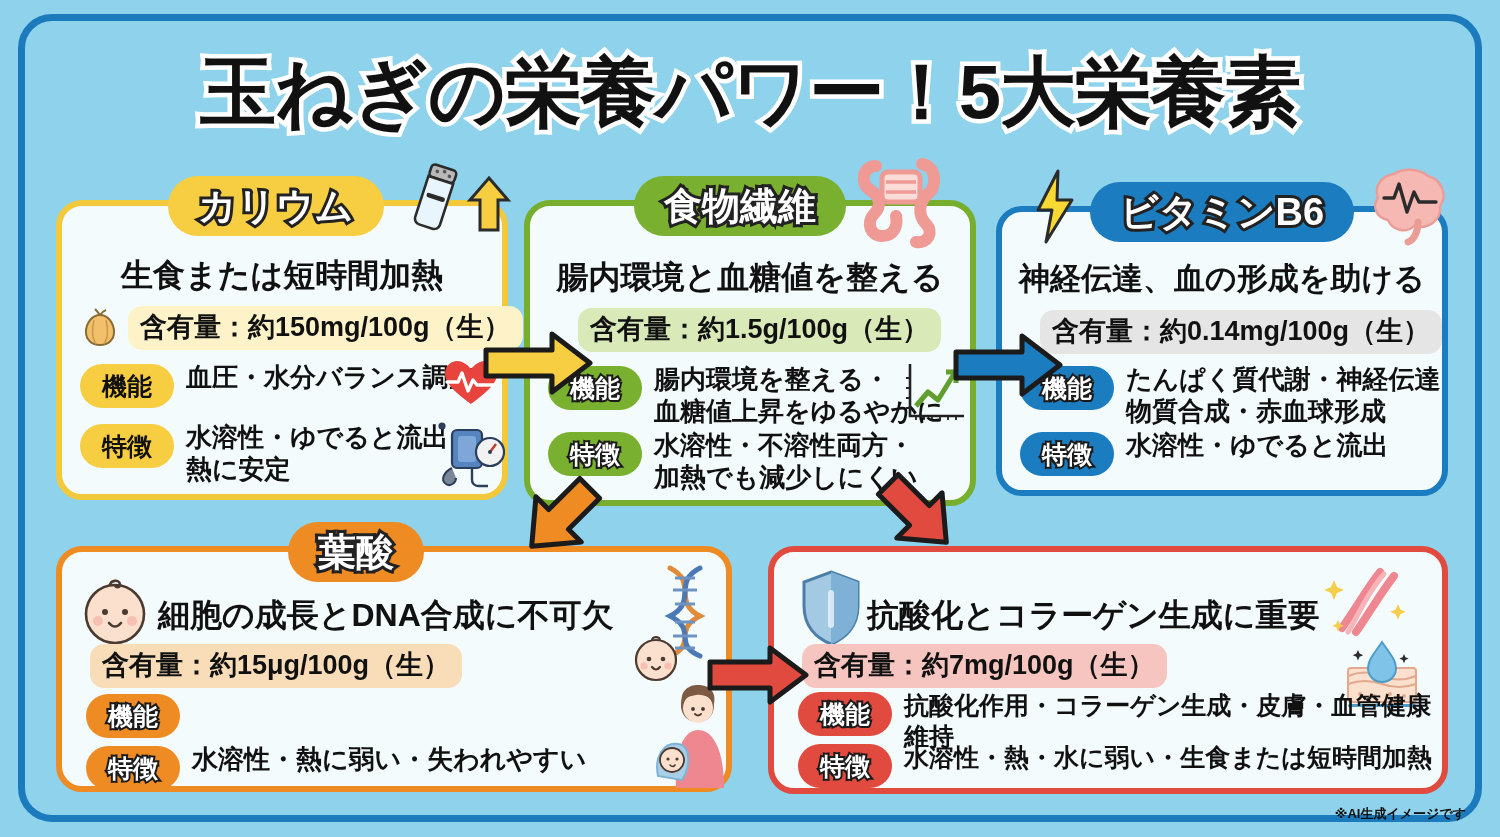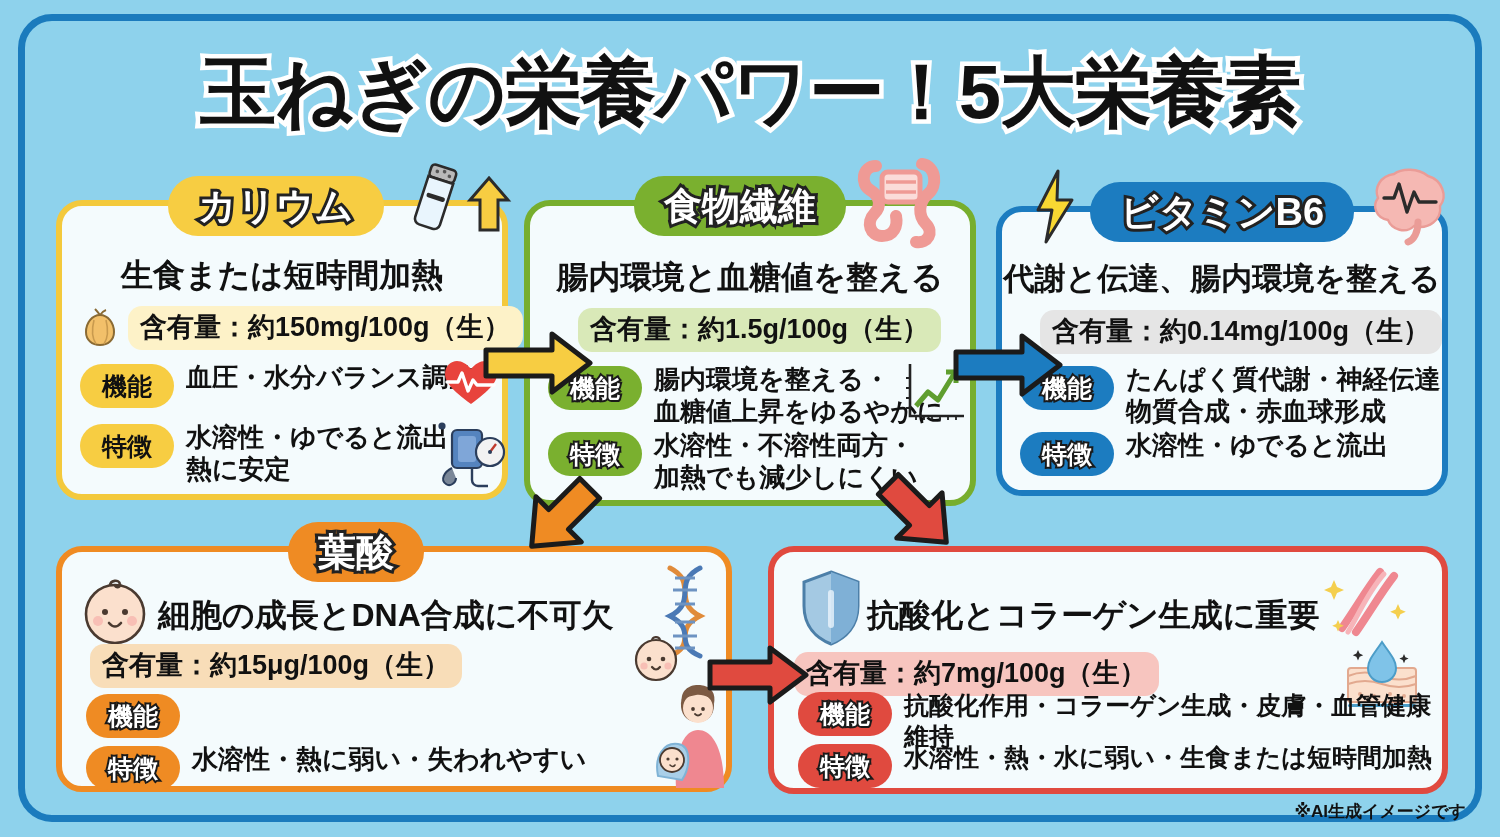--- a/index.html
+++ b/index.html
@@ -120,21 +120,21 @@
     white-space: pre-line;
   }
 
   
   .arrow { position: absolute; z-index: 6; }
 
   
   .footer-note {
     position: absolute;
     right: 34px; bottom: 14px;
-    font-size: 17px;
+    font-size: 13px;
     font-weight: 700;
     color: #111;
     white-space: nowrap;
   }
 
   svg { display: block; overflow: visible; }
 </style>
 </head>
 <body>
 
@@ -266,21 +266,21 @@
         </svg>
       </span>
       <span class="icon" style="position:absolute; left:366px; top:-48px;">
         <svg width="86" height="82" viewBox="0 0 86 82">
           <path d="M26 10 C12 12 6 24 10 34 C4 42 8 54 20 56 C24 66 38 70 46 62 C60 66 74 56 72 42 C80 32 74 16 60 12 C50 4 34 4 26 10 Z" fill="#f5b8b3" stroke="#ea9c97" stroke-width="2.4"></path>
           <path d="M50 58 C50 68 46 76 40 78" stroke="#ea9c97" stroke-width="7" fill="none" stroke-linecap="round"></path>
           <path d="M16 34 H26 L31 20 L39 48 L46 28 L51 38 H68" stroke="#2b2b2b" stroke-width="3.4" fill="none" stroke-linejoin="round" stroke-linecap="round"></path>
         </svg>
       </span>
 
-      <div class="headline" style="top:46px; font-size:31px;">代謝と伝達、腸内環境を整える</div>
+      <div class="headline" style="top:46px; font-size:31px;">神経伝達、血の形成を助ける</div>
 
       <div class="amount-row" style="left:38px; top:98px;">
         <span class="amount-chip" style="background:#e5e5e5;">含有量：約0.14mg/100g（生）</span>
       </div>
 
       <div class="prop-row" style="left:18px; top:152px;">
         <span class="prop-label white" style="background:#1c7cc0;">機能</span>
         <span class="prop-text">たんぱく質代謝・神経伝達
 物質合成・赤血球形成</span>
       </div>
@@ -381,21 +381,21 @@
         <svg width="86" height="82" viewBox="0 0 86 82">
           <path d="M20 66 C34 46 44 28 58 10" stroke="#ef8790" stroke-width="8" fill="none" stroke-linecap="round"></path>
           <path d="M34 70 C48 50 58 32 72 14" stroke="#ef8790" stroke-width="8" fill="none" stroke-linecap="round"></path>
           <path d="M26 70 C38 50 46 30 62 12" stroke="#f7b4b9" stroke-width="5" fill="none" stroke-linecap="round"></path>
           <path d="M12 18 l3 7 7 3 -7 3 -3 7 -3 -7 -7 -3 7 -3 Z" fill="#f4cf4e"></path>
           <path d="M76 42 l2.4 5.4 5.4 2.4 -5.4 2.4 -2.4 5.4 -2.4 -5.4 -5.4 -2.4 5.4 -2.4 Z" fill="#f4cf4e"></path>
           <path d="M16 58 l1.8 4 4 1.8 -4 1.8 -1.8 4 -1.8 -4 -4 -1.8 4 -1.8 Z" fill="#f4cf4e"></path>
         </svg>
       </span>
 
-      <div class="amount-row" style="left:20px; top:92px;margin-top:8px;">
+      <div class="amount-row" style="left:28px; top:92px;">
         <span class="amount-chip" style="background:#f7c5bf;">含有量：約7mg/100g（生）</span>
       </div>
 
       <span class="icon" style="position:absolute; left:570px; top:86px;">
         <svg width="76" height="72" viewBox="0 0 76 72">
           <rect x="4" y="30" width="68" height="34" rx="3" fill="#fbe0cd" stroke="#e2a98f" stroke-width="2"></rect>
           <path d="M4 38 q17 -7 34 0 q17 7 34 0" stroke="#e2a98f" stroke-width="2.2" fill="none"></path>
           <path d="M4 46 q17 -6 34 0 q17 6 34 0" stroke="#e2a98f" stroke-width="2.2" fill="none"></path>
           <circle cx="16" cy="56" r="2" fill="#e2a98f"></circle>
             <circle cx="30" cy="58" r="2" fill="#e2a98f"></circle>

